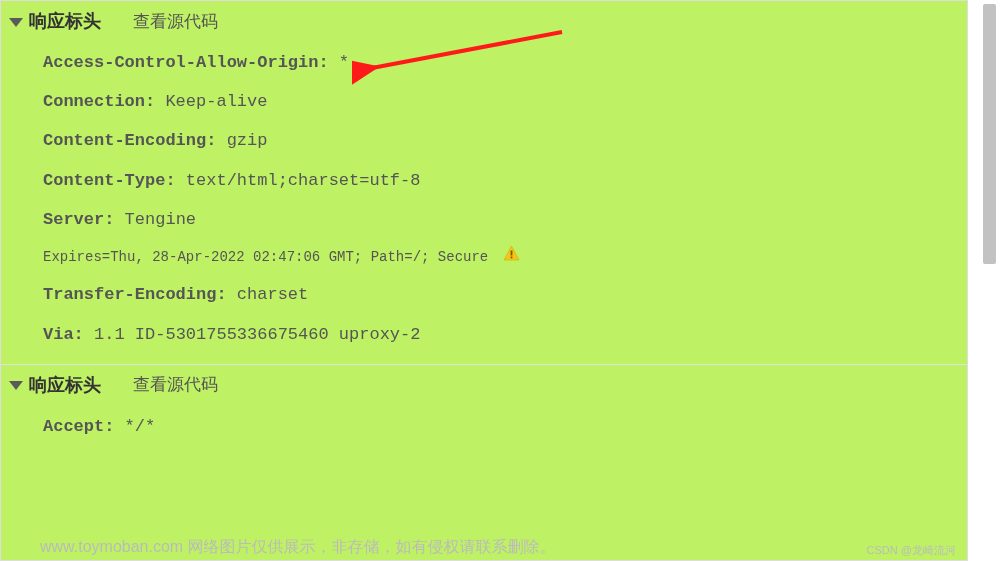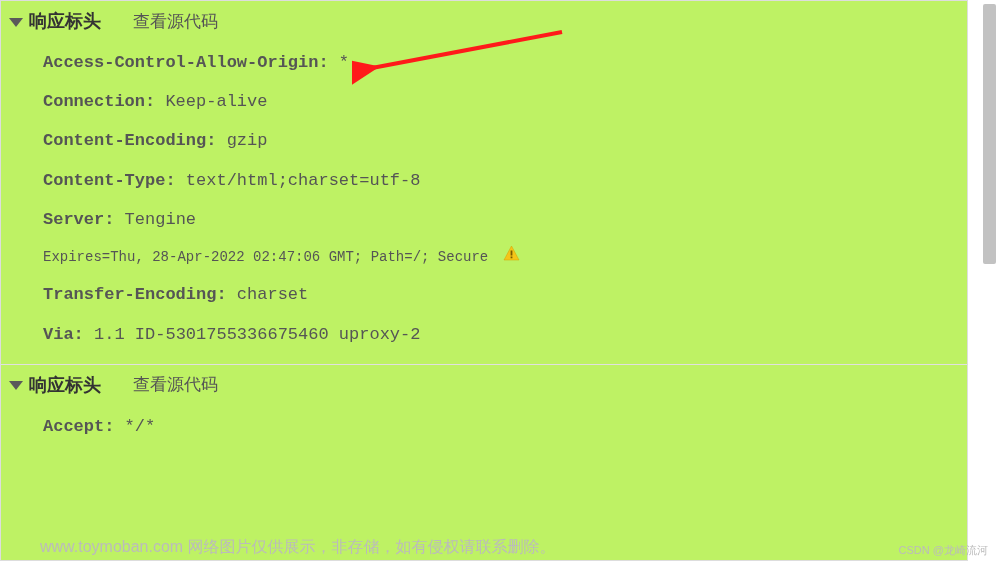--- a/index.html
+++ b/index.html
@@ -118,21 +118,21 @@
       bottom: 3px;
       left: 6px;
       font-size: 16px;
       color: #bbb;
       font-family: Arial, sans-serif;
       margin-left: 34px;
     }
     .watermark-right {
       position: absolute;
       bottom: 3px;
-      right: 12px;
+      right: 44px;
       font-size: 11px;
       color: #bbb;
       font-family: Arial, sans-serif;
     }
   </style>
 </head>
 <body>
 
 <div class="panel">
 

